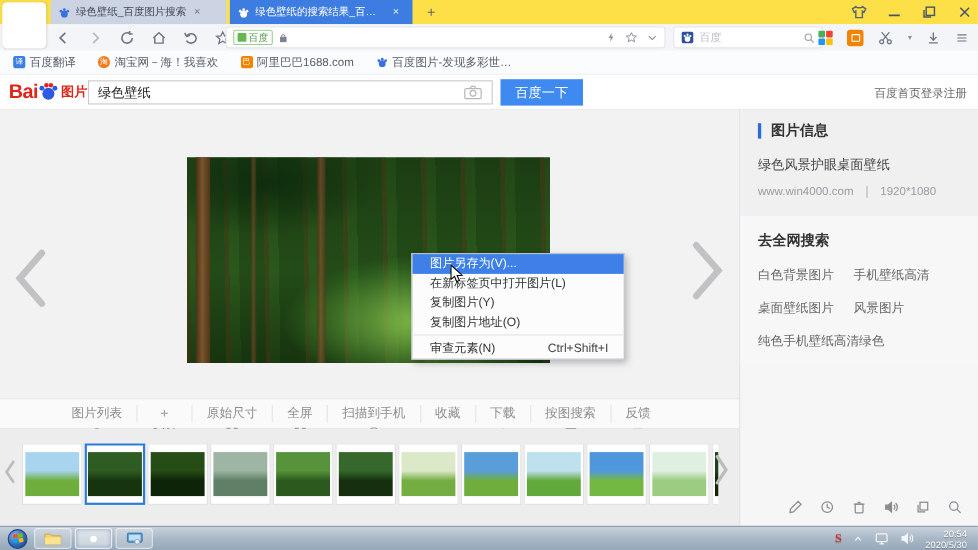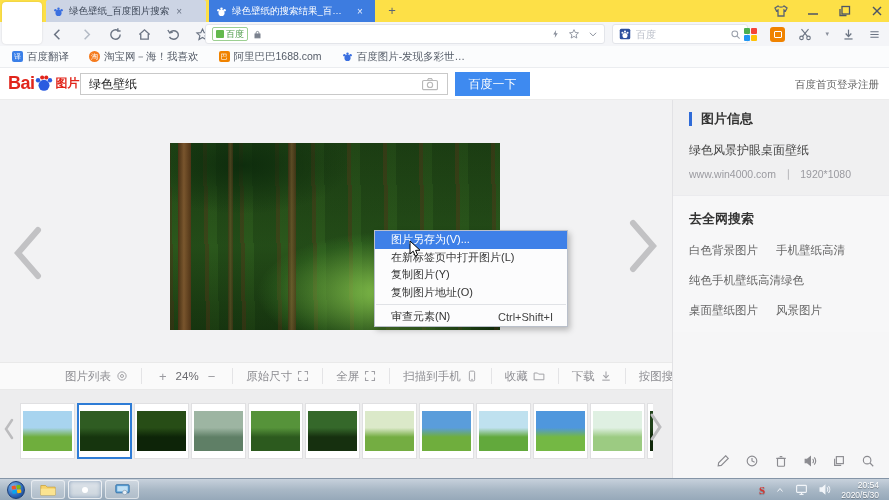--- a/index.html
+++ b/index.html
@@ -105,21 +105,21 @@
   .sb-src { font-size:10.5px; color:#9a9aa0; margin-top:8px; display:flex; gap:7px; align-items:center; }
   .sb-sec2 { background:#f7f7f8; border-top:1px solid #ebebee; padding:14px 16px; }
   .sb-title2 { font-size:13px; font-weight:bold; color:#333; }
   .sb-row { display:flex; gap:18px; font-size:11.5px; color:#666; margin-top:15px; }
   .sb-icons { position:absolute; right:14px; bottom:10px; display:flex; gap:15px; color:#8b8b90; }
   .sb-icons .sico { width:14px; height:14px; }
 
   
   .vtoolbar { position:absolute; left:0; top:262px; width:672px; height:28px; background:#fafafa; border-top:1px solid #e9e9e9; border-bottom:1px solid #e9e9e9;
               display:flex; align-items:center; font-size:11.5px; color:#8d8d92; padding-left:52px; }
-  .vt-item { display:flex; align-items:center; gap:5px; padding:0 13px; height:16px; border-right:1px solid #e4e4e6; white-space:nowrap; }
+  .vt-item { display:flex; align-items:center; gap:5px; padding:0 13px; height:16px; border-right:1px solid #e4e4e6; white-space:nowrap;flex-direction:column; }
   .vt-item:last-child { border-right:none; }
   .vt-ico { width:12px; height:12px; color:#a0a0a5; }
   .zoomlvl { color:#6b6b70; }
   .zbtn { color:#9a9aa0; font-size:13px; padding:0 4px; }
 
   
   .thumbstrip { position:absolute; left:0; top:290px; width:672px; height:88px; background:#ededee; }
   .thumbs { position:absolute; left:20px; top:13px; width:633px; height:62px; overflow:hidden; display:flex; gap:2px; }
   .tcell { flex:0 0 55px; height:56px; background:#fff; border:1px solid #e0e0e2; padding:7px 2px; }
   .tcell.sel { border:2px solid #2e7cd6; padding:6px 1px; }
@@ -574,25 +574,25 @@
           <span>1920*1080</span>
         </div>
       </div>
       <div class="sb-sec2">
         <div class="sb-title2">去全网搜索</div>
         <div class="sb-row">
           <span>白色背景图片</span>
           <span>手机壁纸高清</span>
         </div>
         <div class="sb-row">
-          <span>纯色手机壁纸高清绿色</span>
-        </div>
-        <div class="sb-row">
           <span>桌面壁纸图片</span>
           <span>风景图片</span>
+        </div>
+        <div class="sb-row">
+          <span>纯色手机壁纸高清绿色</span>
         </div>
       </div>
       <div class="sb-icons">
         <span class="sico">
             <svg class="s" viewBox="0 0 16 16" fill="none" stroke="#8b8b90" stroke-width="1.3">
               <path d="M11 2 L14 5 L6 13 L2.5 13.5 L3 10 Z"></path>
             </svg>
           </span>
         <span class="sico">
             <svg class="s" viewBox="0 0 16 16" fill="none" stroke="#8b8b90" stroke-width="1.3">

